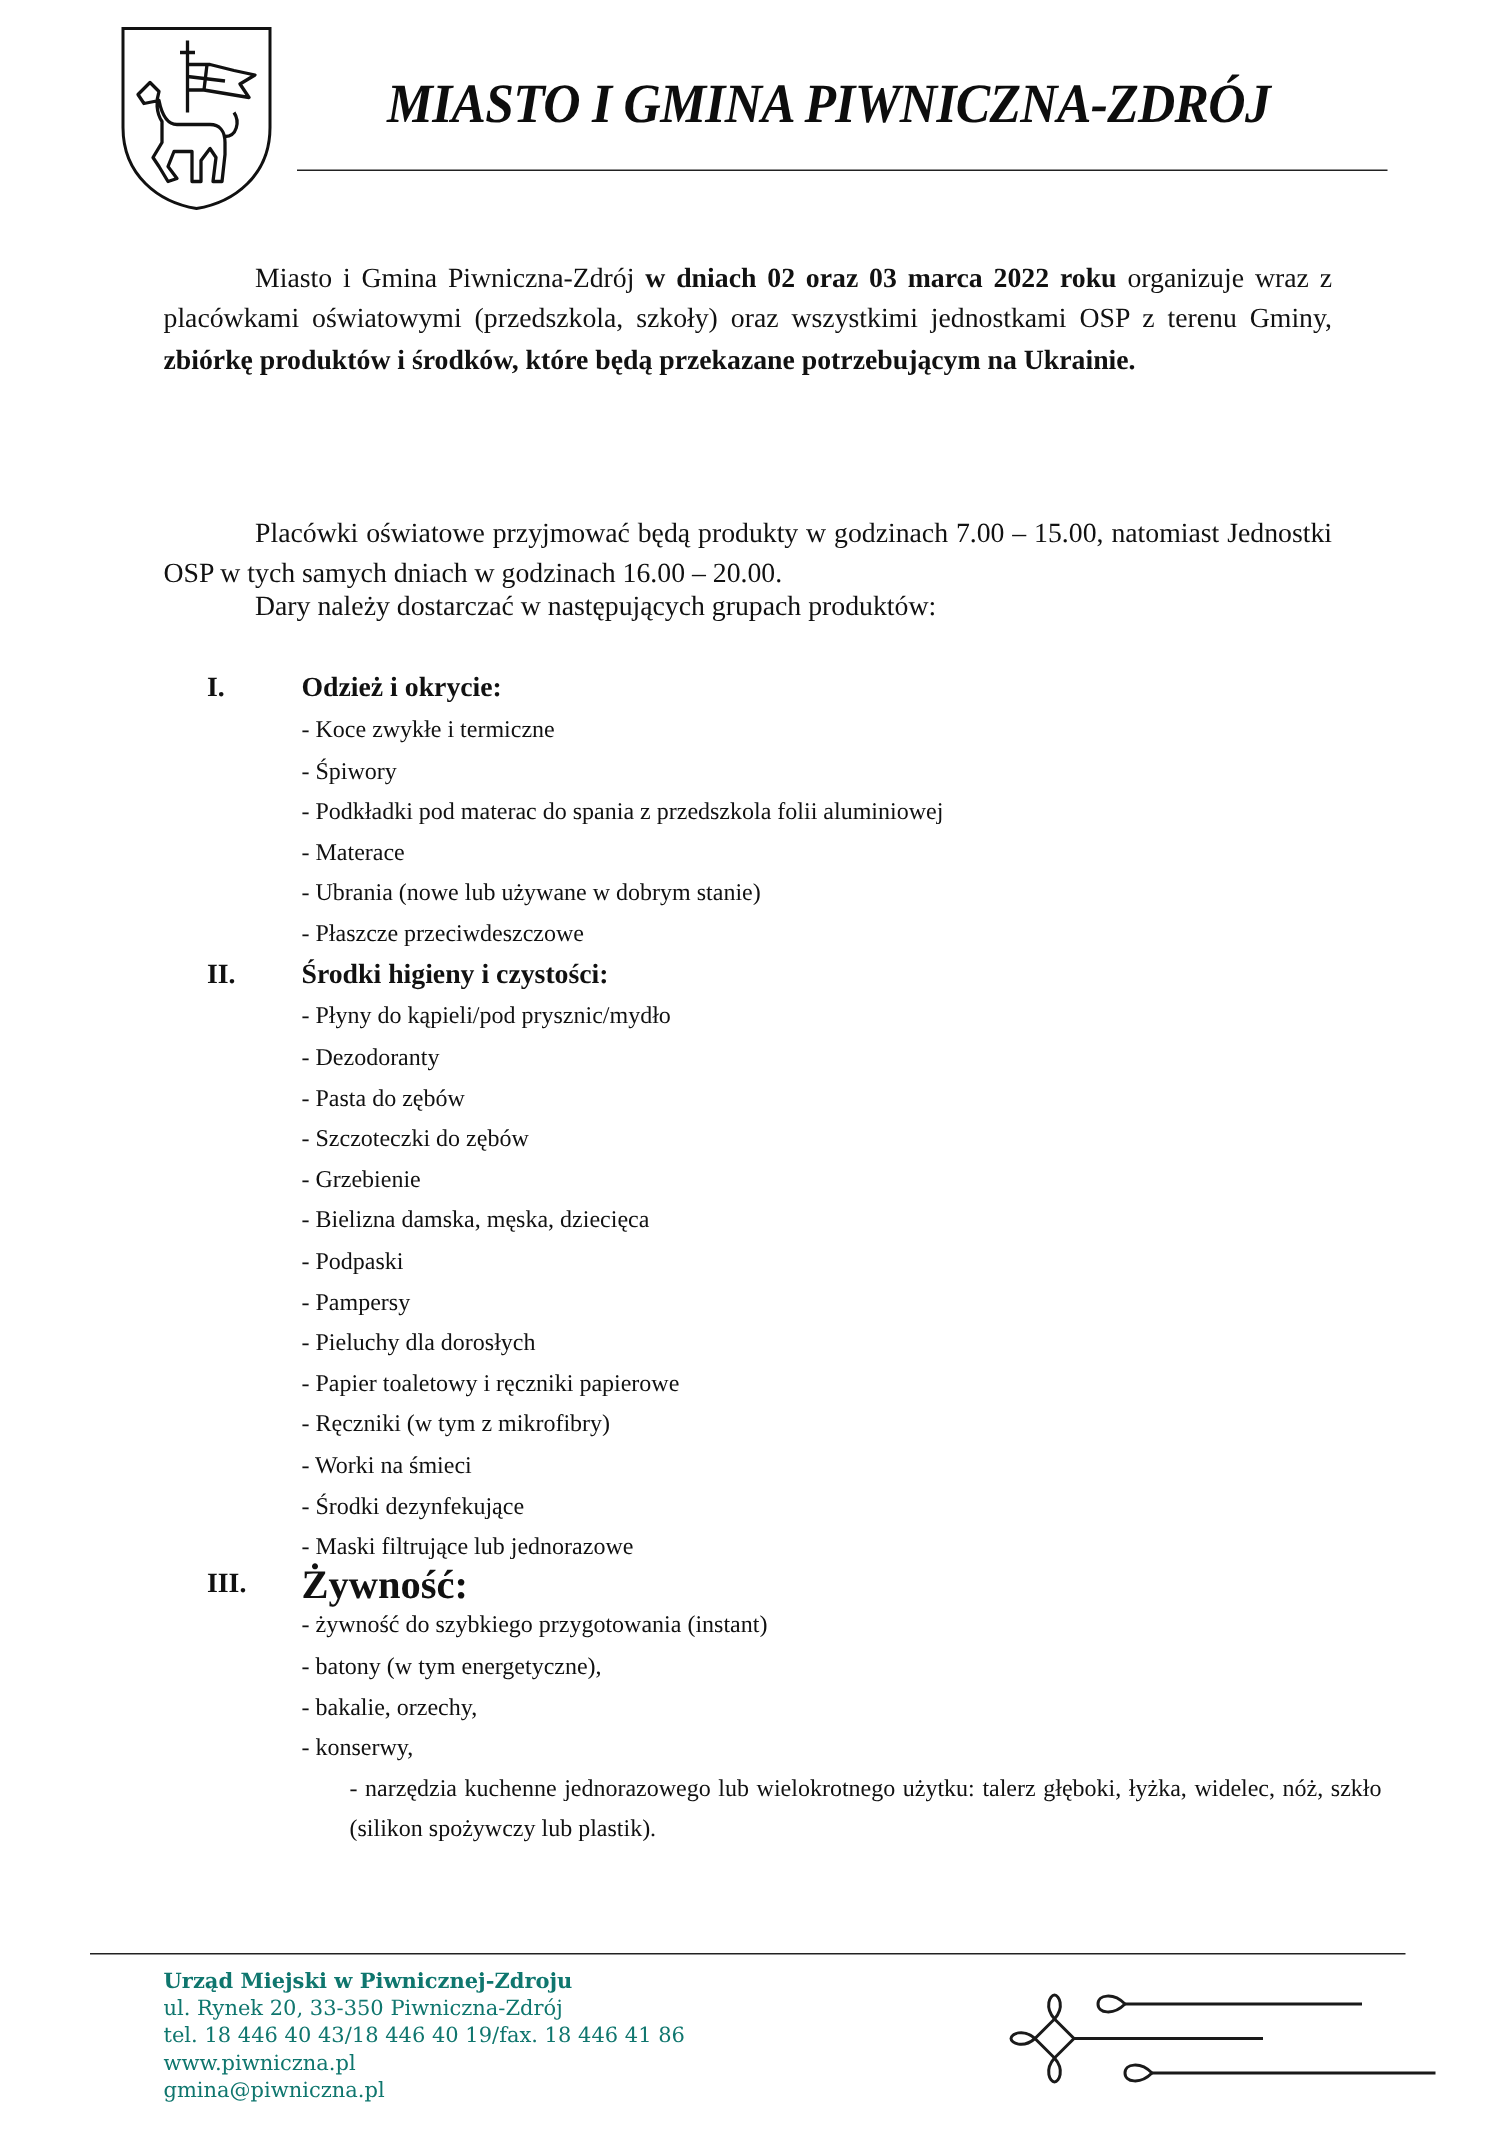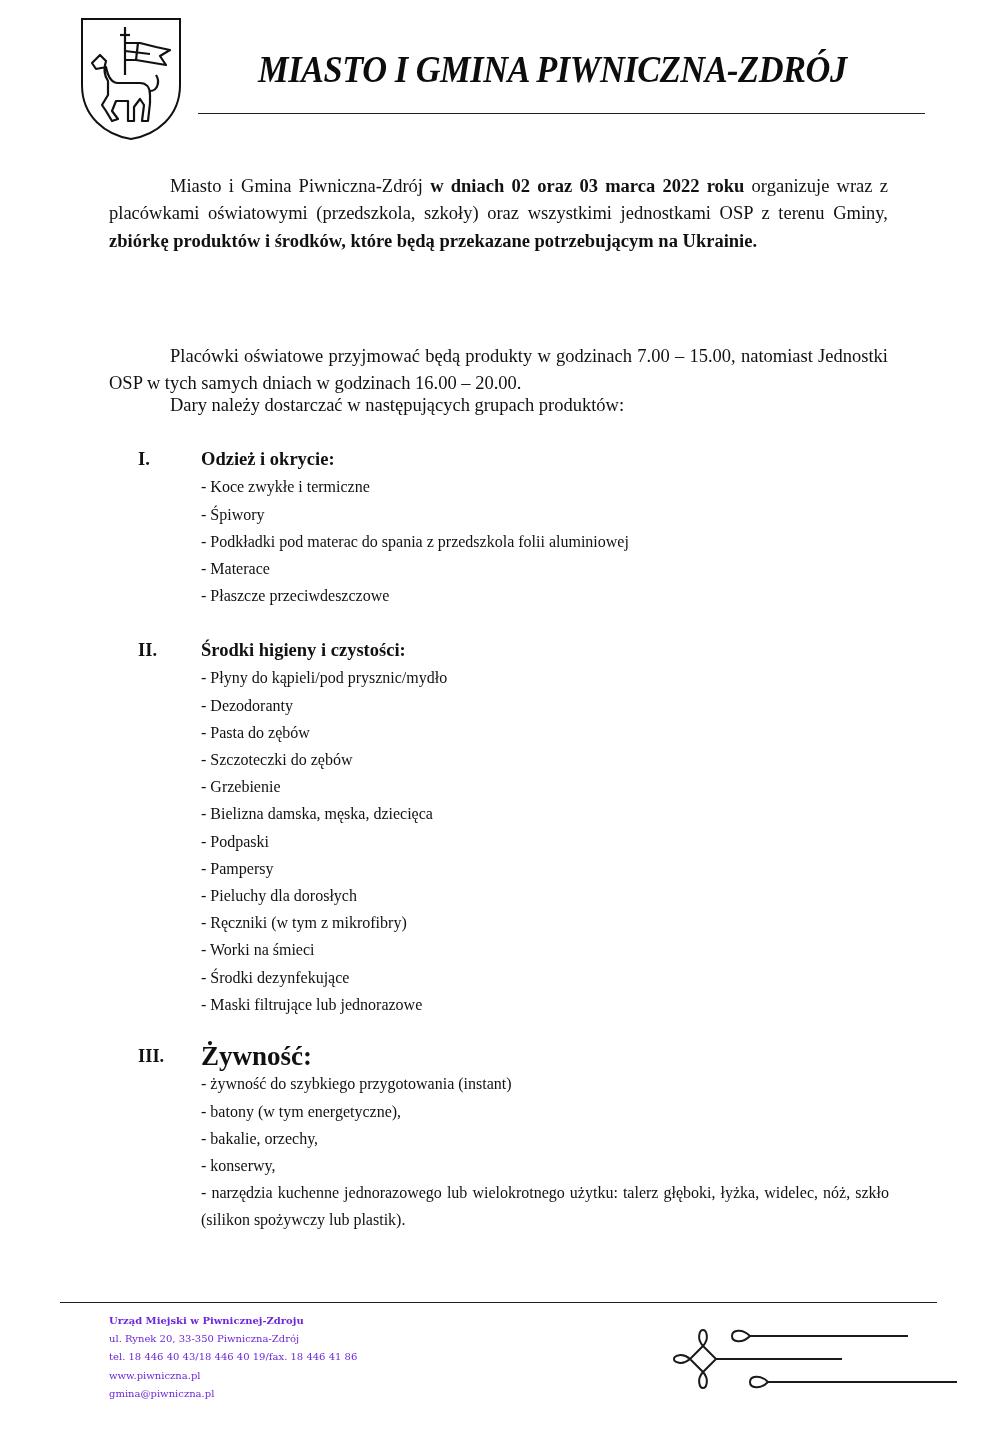--- a/index.html
+++ b/index.html
@@ -24,28 +24,28 @@
   .p2 { top: 310px; margin-top: 33px; }
   .p3 { top: 392px; }
   .para b { font-weight: bold; }
   .section { position: absolute; left: 138px; width: 760px; }
   .sec-head { position: relative; height: 27.3px; font-size: 18.5px; line-height: 27.3px; font-weight: bold; }
   .sec-num { position: absolute; left: 0; top: 0; }
   .sec-title { position: absolute; left: 63px; top: 0; text-align: center; }
   .sec-head.big .sec-title { font-size: 27px; }
   .items { margin: 0; padding: 0 0 0 63px; list-style: none; font-size: 16px; line-height: 27.2px; }
   .items li { white-space: nowrap; }
-  .items li.wrap { white-space: normal; text-align: justify; width: 688px; }
+  .items li.wrap { white-space: normal; text-align: justify; width: 688px; margin-left: 32px; }
   .s1 { top: 446px; }
   .s2 { top: 637px; }
   .s3 { top: 1043px; }
   .rule-bottom { position: absolute; left: 60px; top: 1302px; width: 877px; height: 1px; background: #222; }
   .footer {
     position: absolute; left: 109px; top: 1312px; font-family: "DejaVu Serif", serif;
-    font-size: 10px; line-height: 18.2px; color: #6d28d9;
+    font-size: 14px; line-height: 18.2px; color: #0f766e;
   }
   .footer .org { font-weight: bold; }
   .ornament { position: absolute; left: 670px; top: 1324px; width: 300px; height: 70px; }
 </style>
 </head>
 <body>
 
 <svg class="crest" viewBox="0 0 106 126">
   <path d="M4 4 H102 V70 C102 102 78 120 53 124 C28 120 4 102 4 70 Z" fill="none" stroke="#111" stroke-width="2"></path>
   <g fill="none" stroke="#111" stroke-width="2.2" stroke-linejoin="round">
@@ -70,39 +70,41 @@
 <div class="section s1">
   <div class="sec-head">
     <span class="sec-num">I.</span>
     <span class="sec-title">Odzież i okrycie:</span>
   </div>
   <ul class="items">
     <li>- Koce zwykłe i termiczne</li>
     <li>- Śpiwory</li>
     <li>- Podkładki pod materac do spania z przedszkola folii aluminiowej</li>
     <li>- Materace</li>
+    <li>- Ubrania (nowe lub używane w dobrym stanie)</li>
     <li>- Płaszcze przeciwdeszczowe</li>
   </ul>
 </div>
 
 <div class="section s2">
   <div class="sec-head">
     <span class="sec-num">II.</span>
     <span class="sec-title">Środki higieny i czystości:</span>
   </div>
   <ul class="items">
     <li>- Płyny do kąpieli/pod prysznic/mydło</li>
     <li>- Dezodoranty</li>
     <li>- Pasta do zębów</li>
     <li>- Szczoteczki do zębów</li>
     <li>- Grzebienie</li>
     <li>- Bielizna damska, męska, dziecięca</li>
     <li>- Podpaski</li>
     <li>- Pampersy</li>
     <li>- Pieluchy dla dorosłych</li>
+    <li>- Papier toaletowy i ręczniki papierowe</li>
     <li>- Ręczniki (w tym z mikrofibry)</li>
     <li>- Worki na śmieci</li>
     <li>- Środki dezynfekujące</li>
     <li>- Maski filtrujące lub jednorazowe</li>
   </ul>
 </div>
 
 <div class="section s3">
   <div class="sec-head big">
     <span class="sec-num">III.</span>

